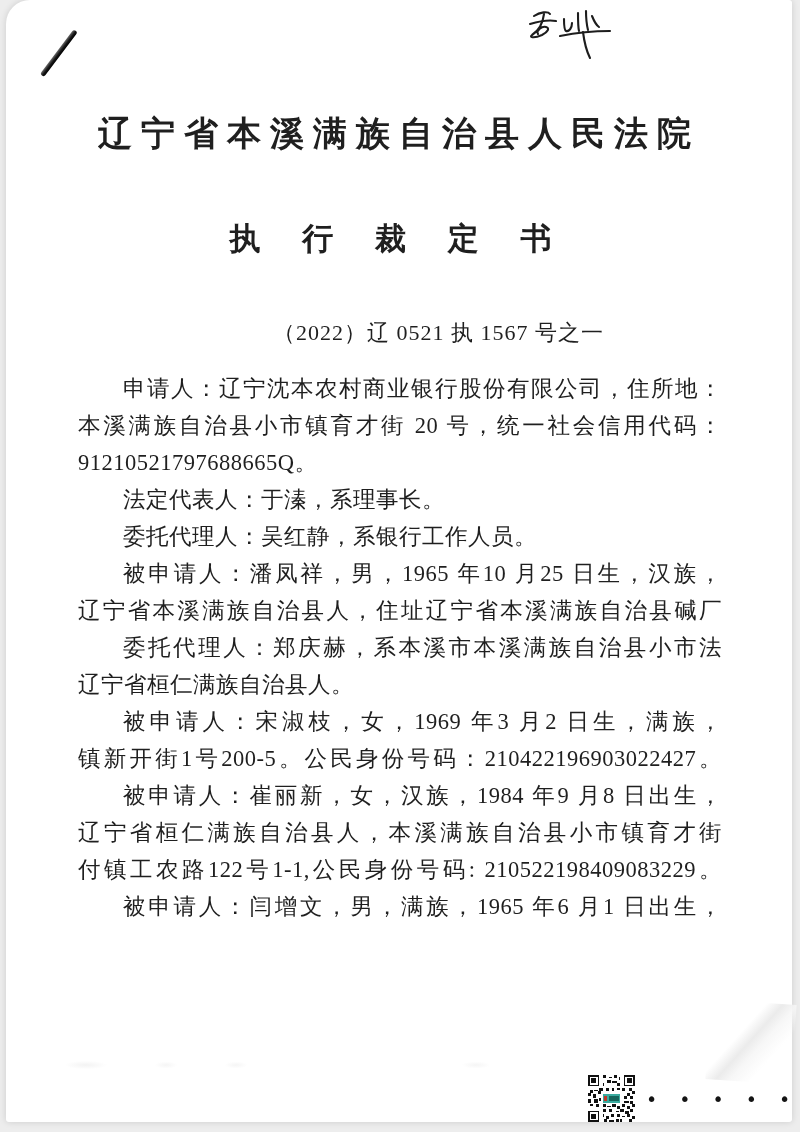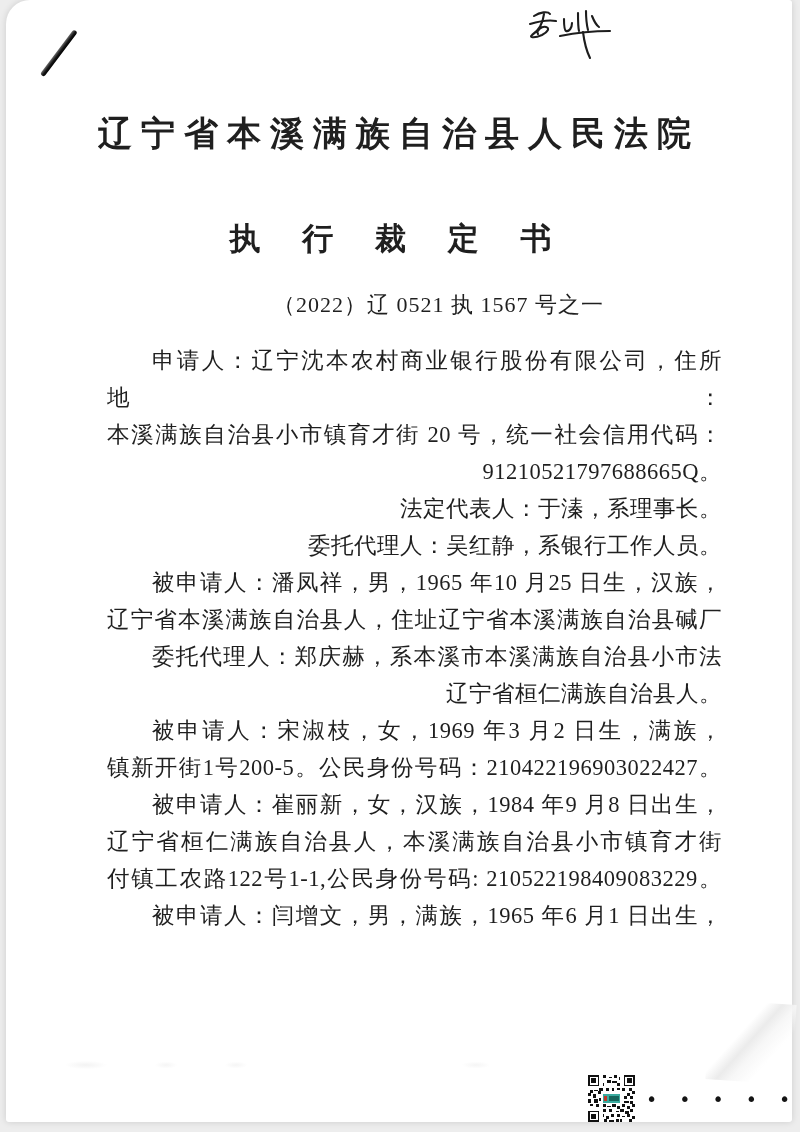--- a/index.html
+++ b/index.html
@@ -55,35 +55,35 @@
     margin: 8px;
     margin-top: 62px;
     text-align: center;
     font-size: 31px;
     font-weight: bold;
     letter-spacing: 17px;
     line-height: 42px;
     white-space: nowrap;
   }
   .case-number {
-    margin-top: 30px;
+    margin-top: 58px;
     margin-left: 267px;
     font-size: 22px;
     line-height: 30px;
     letter-spacing: 1px;
   }
   .doc-body {
     margin-top: 22px;
-    padding: 0 70px 0 101px;
+    padding: 0 70px 0 72px;
     font-size: 22.5px;
     line-height: 37px;
   }
   .doc-line {
     margin: 0;
-    text-align: right;
+    text-align: left;
     letter-spacing: 0.5px;
   }
   .doc-line.indent { text-indent: 2em; }
   .doc-line.fill {
     text-align: justify;
     text-align-last: justify;
     text-justify: inter-character;
   }
   .qr {
     position: absolute;

